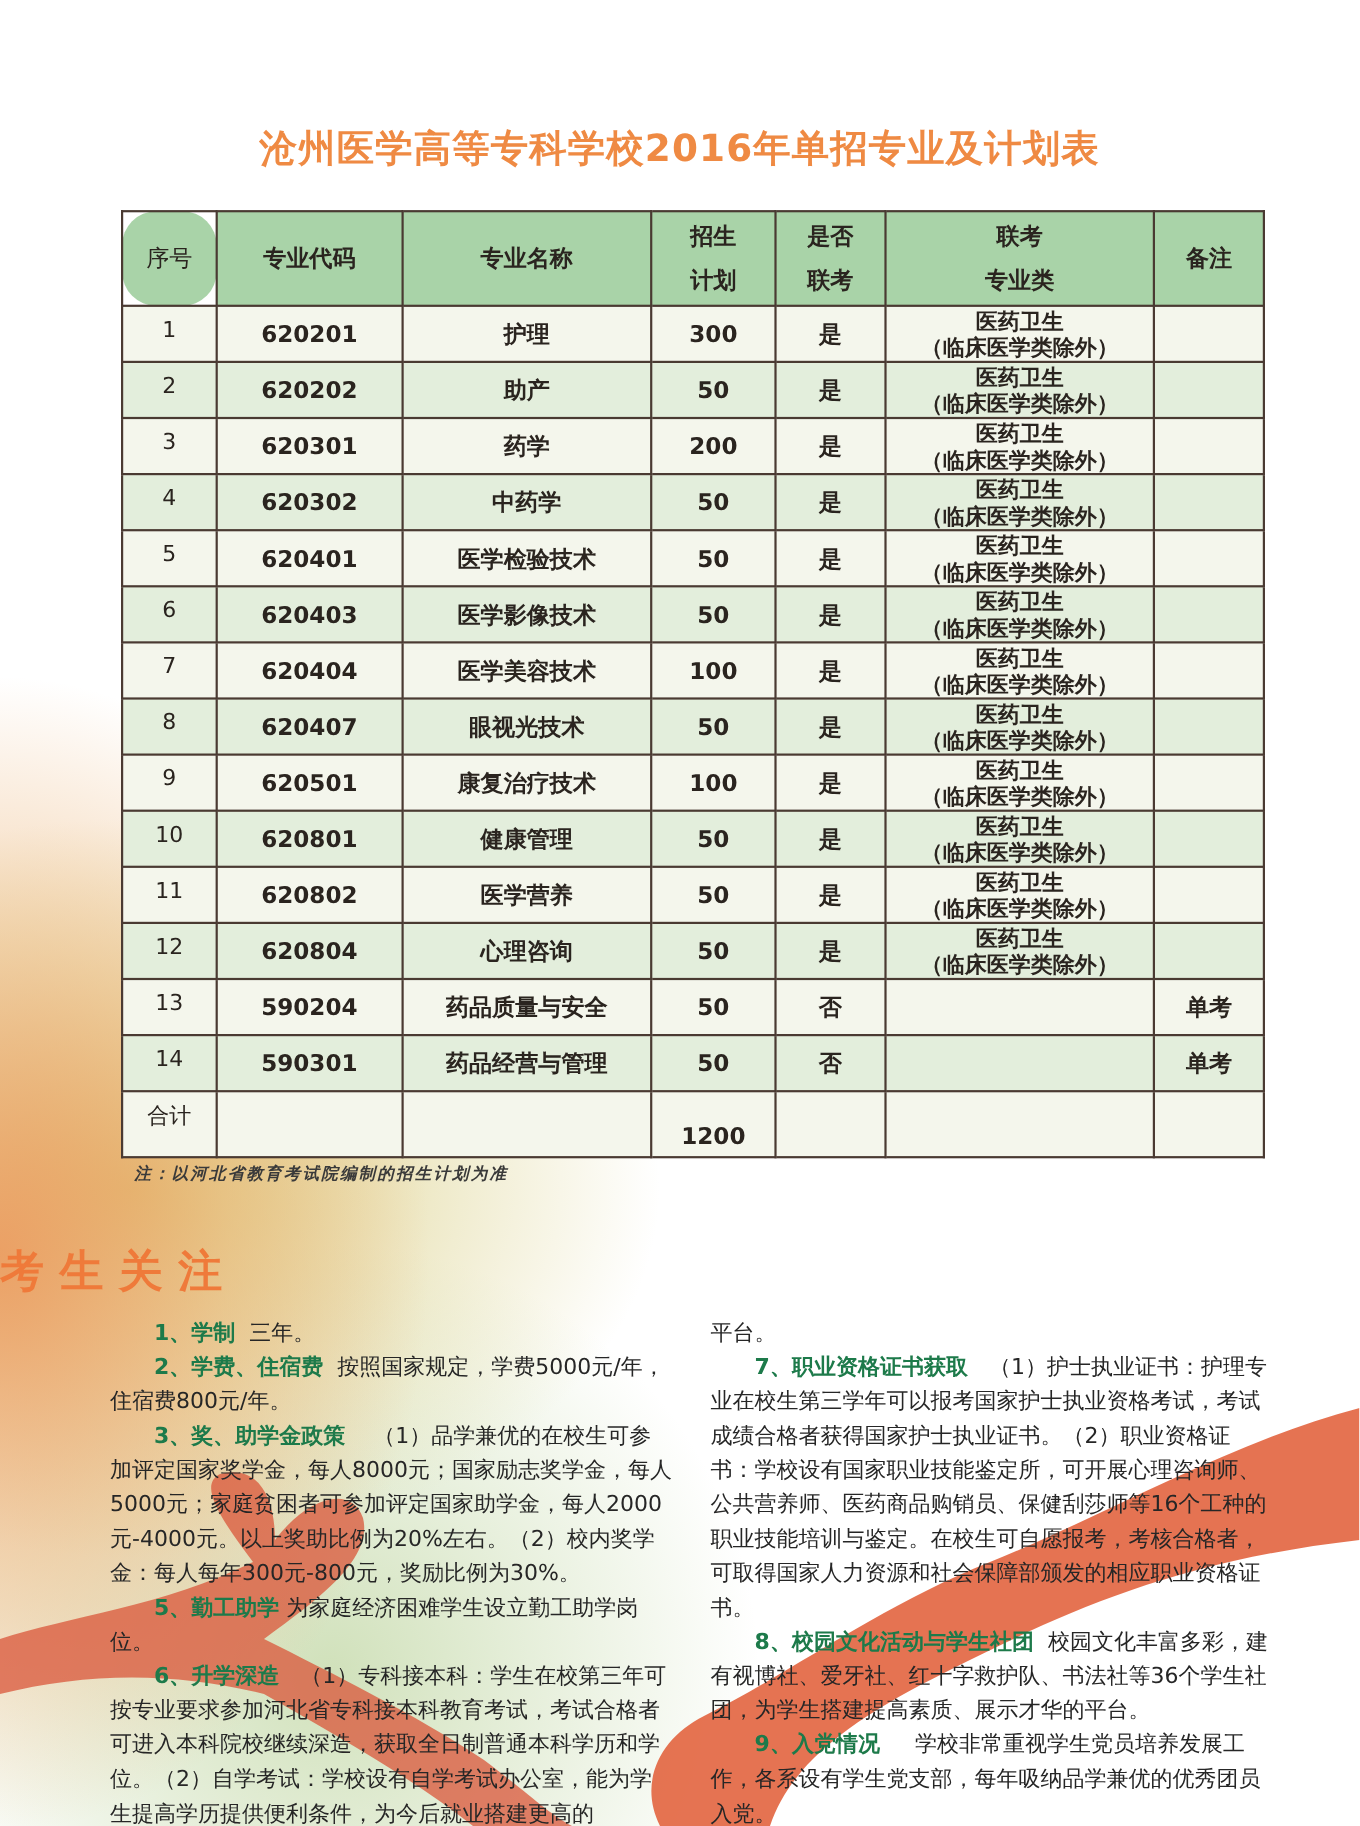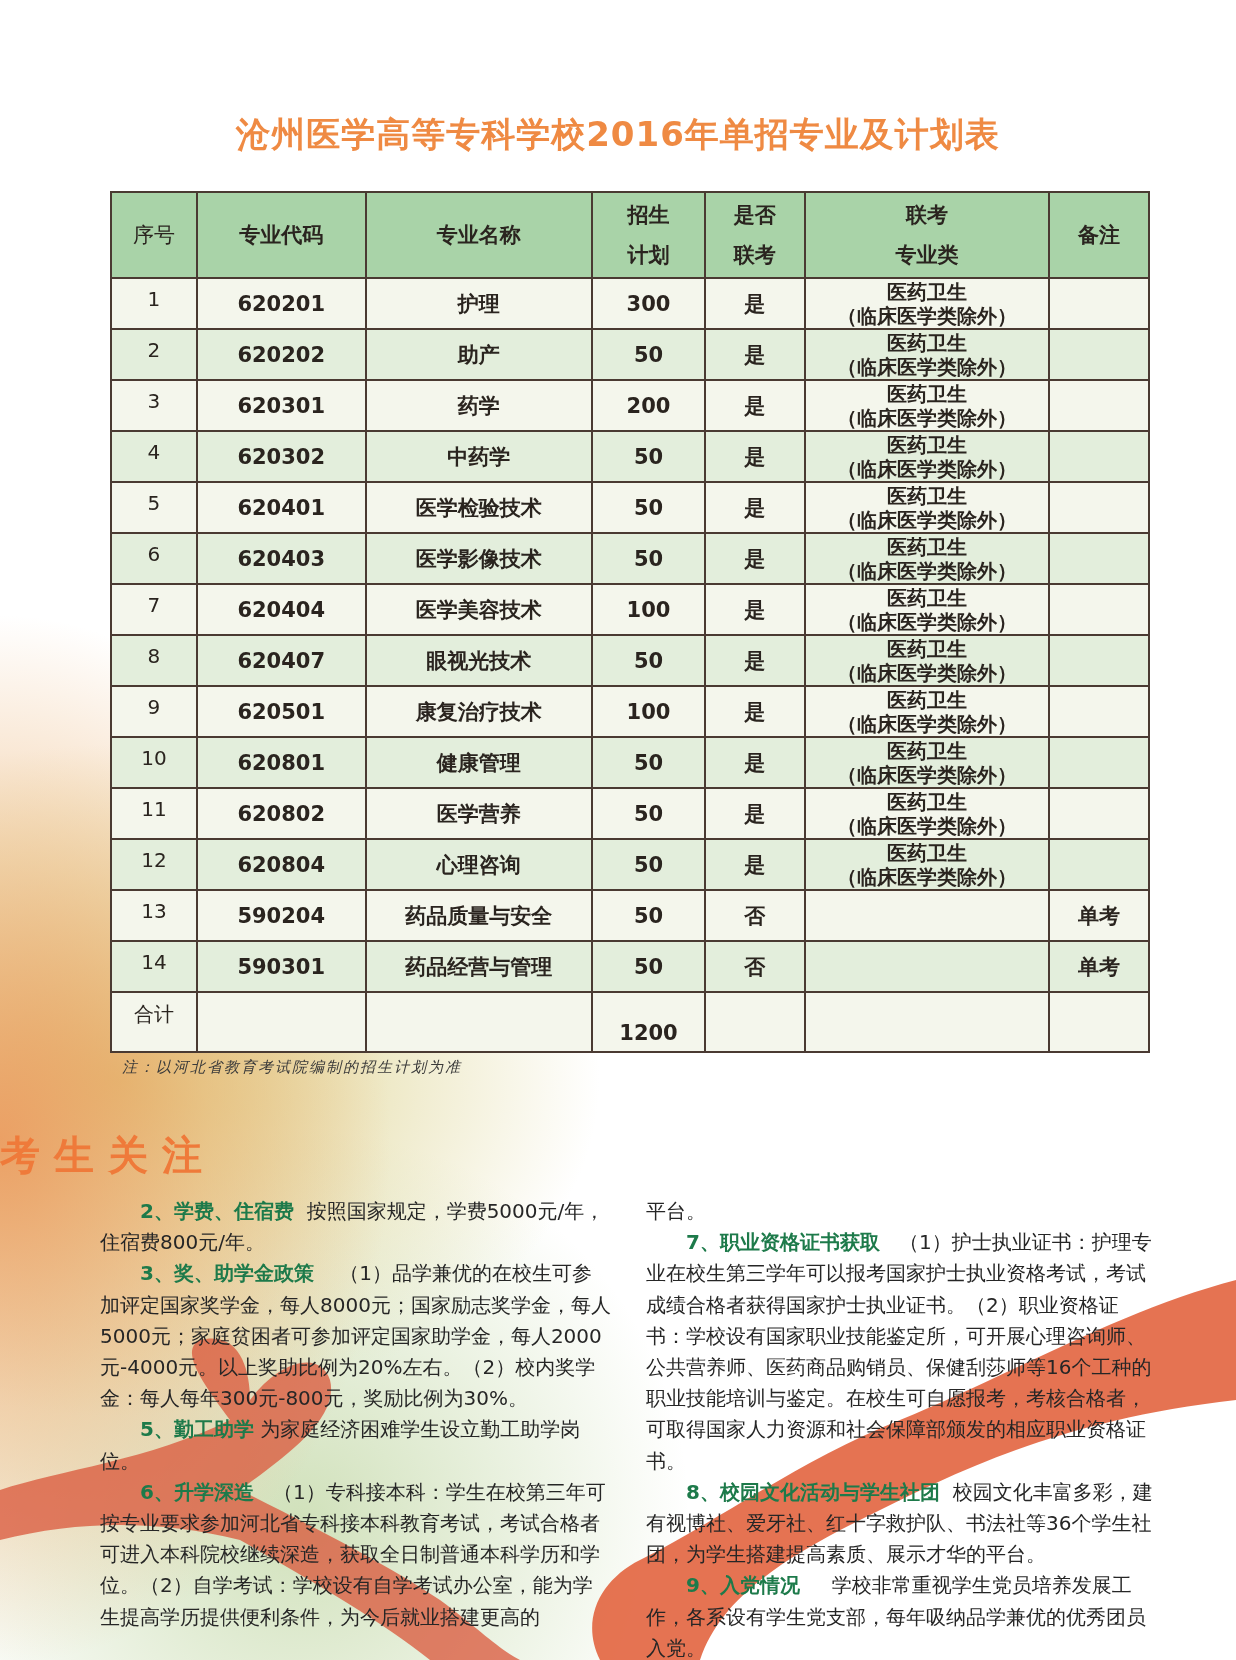--- a/index.html
+++ b/index.html
@@ -27,31 +27,31 @@
   }
   table.plan {
     position: absolute; left: 110px; top: 191px; width: 1040px;
     border-collapse: collapse; z-index: 2;
     font-size: 21px;
   }
   table.plan th, table.plan td {
     border: 2px solid #4a3a32; text-align: center; padding: 0; font-weight: bold; color: #2a241f;
   }
   table.plan thead th { background: #a9d3a8; height: 84px; font-weight: bold; }
-  table.plan thead th.thin { font-weight: normal; }
+  table.plan thead th.thin { font-weight: normal; border-radius: 31px; }
   table.plan tbody tr { height: 51px; }
   table.plan tbody tr:nth-child(odd) td { background: #f4f6ec; }
   table.plan tbody tr:nth-child(even) td { background: #e3eedc; }
   table.plan tbody tr.total td { background: #f4f6ec; height: 50px; }
   td.idx { font-weight: normal !important; font-size: 20px; vertical-align: top; padding-top: 8px !important; }
   td.cat { font-size: 20px; line-height: 24px; margin-top: 27px; }
   .stack { display: block; line-height: 40px; }
   .note {
     position: absolute; left: 122px; top: 1058px; font-family: "DejaVu Serif", serif;
-    font-size: 15px; font-style: italic; color: #3a3a3a; z-index: 2; letter-spacing: 2px;
+    font-size: 15px; font-style: italic; color: #3a3a3a; z-index: 2; letter-spacing: 2px; font-weight: bold;
   }
   .section-title {
     position: absolute; left: 0; top: 1128px; width: 1236px; text-align: left;
     font-size: 40px; font-weight: bold; color: #ef7a3a; letter-spacing: 14px; z-index: 2;
   }
   .col {
     position: absolute; top: 1196px; width: 512px; z-index: 2;
     font-size: 20px; line-height: 31.2px; color: #262626;
   }
   .col.left { left: 100px; }
@@ -281,20 +281,21 @@
         <td></td>
       </tr>
     </tbody>
 </table>
 
 <div class="note">注：以河北省教育考试院编制的招生计划为准</div>
 
 <div class="section-title">考生关注</div>
 
 <div class="col left">
+  <p><span class="hd">1、学制</span>&nbsp;&nbsp;<span>三年。</span></p>
   <p><span class="hd">2、学费、住宿费</span>&nbsp;&nbsp;<span>按照国家规定，学费5000元/年，住宿费800元/年。</span></p>
   <p><span class="hd">3、奖、助学金政策</span>&nbsp;&nbsp;&nbsp;&nbsp;<span>（1）品学兼优的在校生可参加评定国家奖学金，每人8000元；国家励志奖学金，每人5000元；家庭贫困者可参加评定国家助学金，每人2000元-4000元。以上奖助比例为20%左右。（2）校内奖学金：每人每年300元-800元，奖励比例为30%。</span></p>
   <p><span class="hd">5、勤工助学</span>&nbsp;<span>为家庭经济困难学生设立勤工助学岗位。</span></p>
   <p><span class="hd">6、升学深造</span>&nbsp;&nbsp;&nbsp;<span>（1）专科接本科：学生在校第三年可按专业要求参加河北省专科接本科教育考试，考试合格者可进入本科院校继续深造，获取全日制普通本科学历和学位。（2）自学考试：学校设有自学考试办公室，能为学生提高学历提供便利条件，为今后就业搭建更高的</span></p>
 </div>
 
 <div class="col right">
   <p class="cont">平台。</p>
   <p><span class="hd">7、职业资格证书获取</span>&nbsp;&nbsp;&nbsp;<span>（1）护士执业证书：护理专业在校生第三学年可以报考国家护士执业资格考试，考试成绩合格者获得国家护士执业证书。（2）职业资格证书：学校设有国家职业技能鉴定所，可开展心理咨询师、公共营养师、医药商品购销员、保健刮莎师等16个工种的职业技能培训与鉴定。在校生可自愿报考，考核合格者，可取得国家人力资源和社会保障部颁发的相应职业资格证书。</span></p>
   <p><span class="hd">8、校园文化活动与学生社团</span>&nbsp;&nbsp;<span>校园文化丰富多彩，建有视博社、爱牙社、红十字救护队、书法社等36个学生社团，为学生搭建提高素质、展示才华的平台。</span></p>

